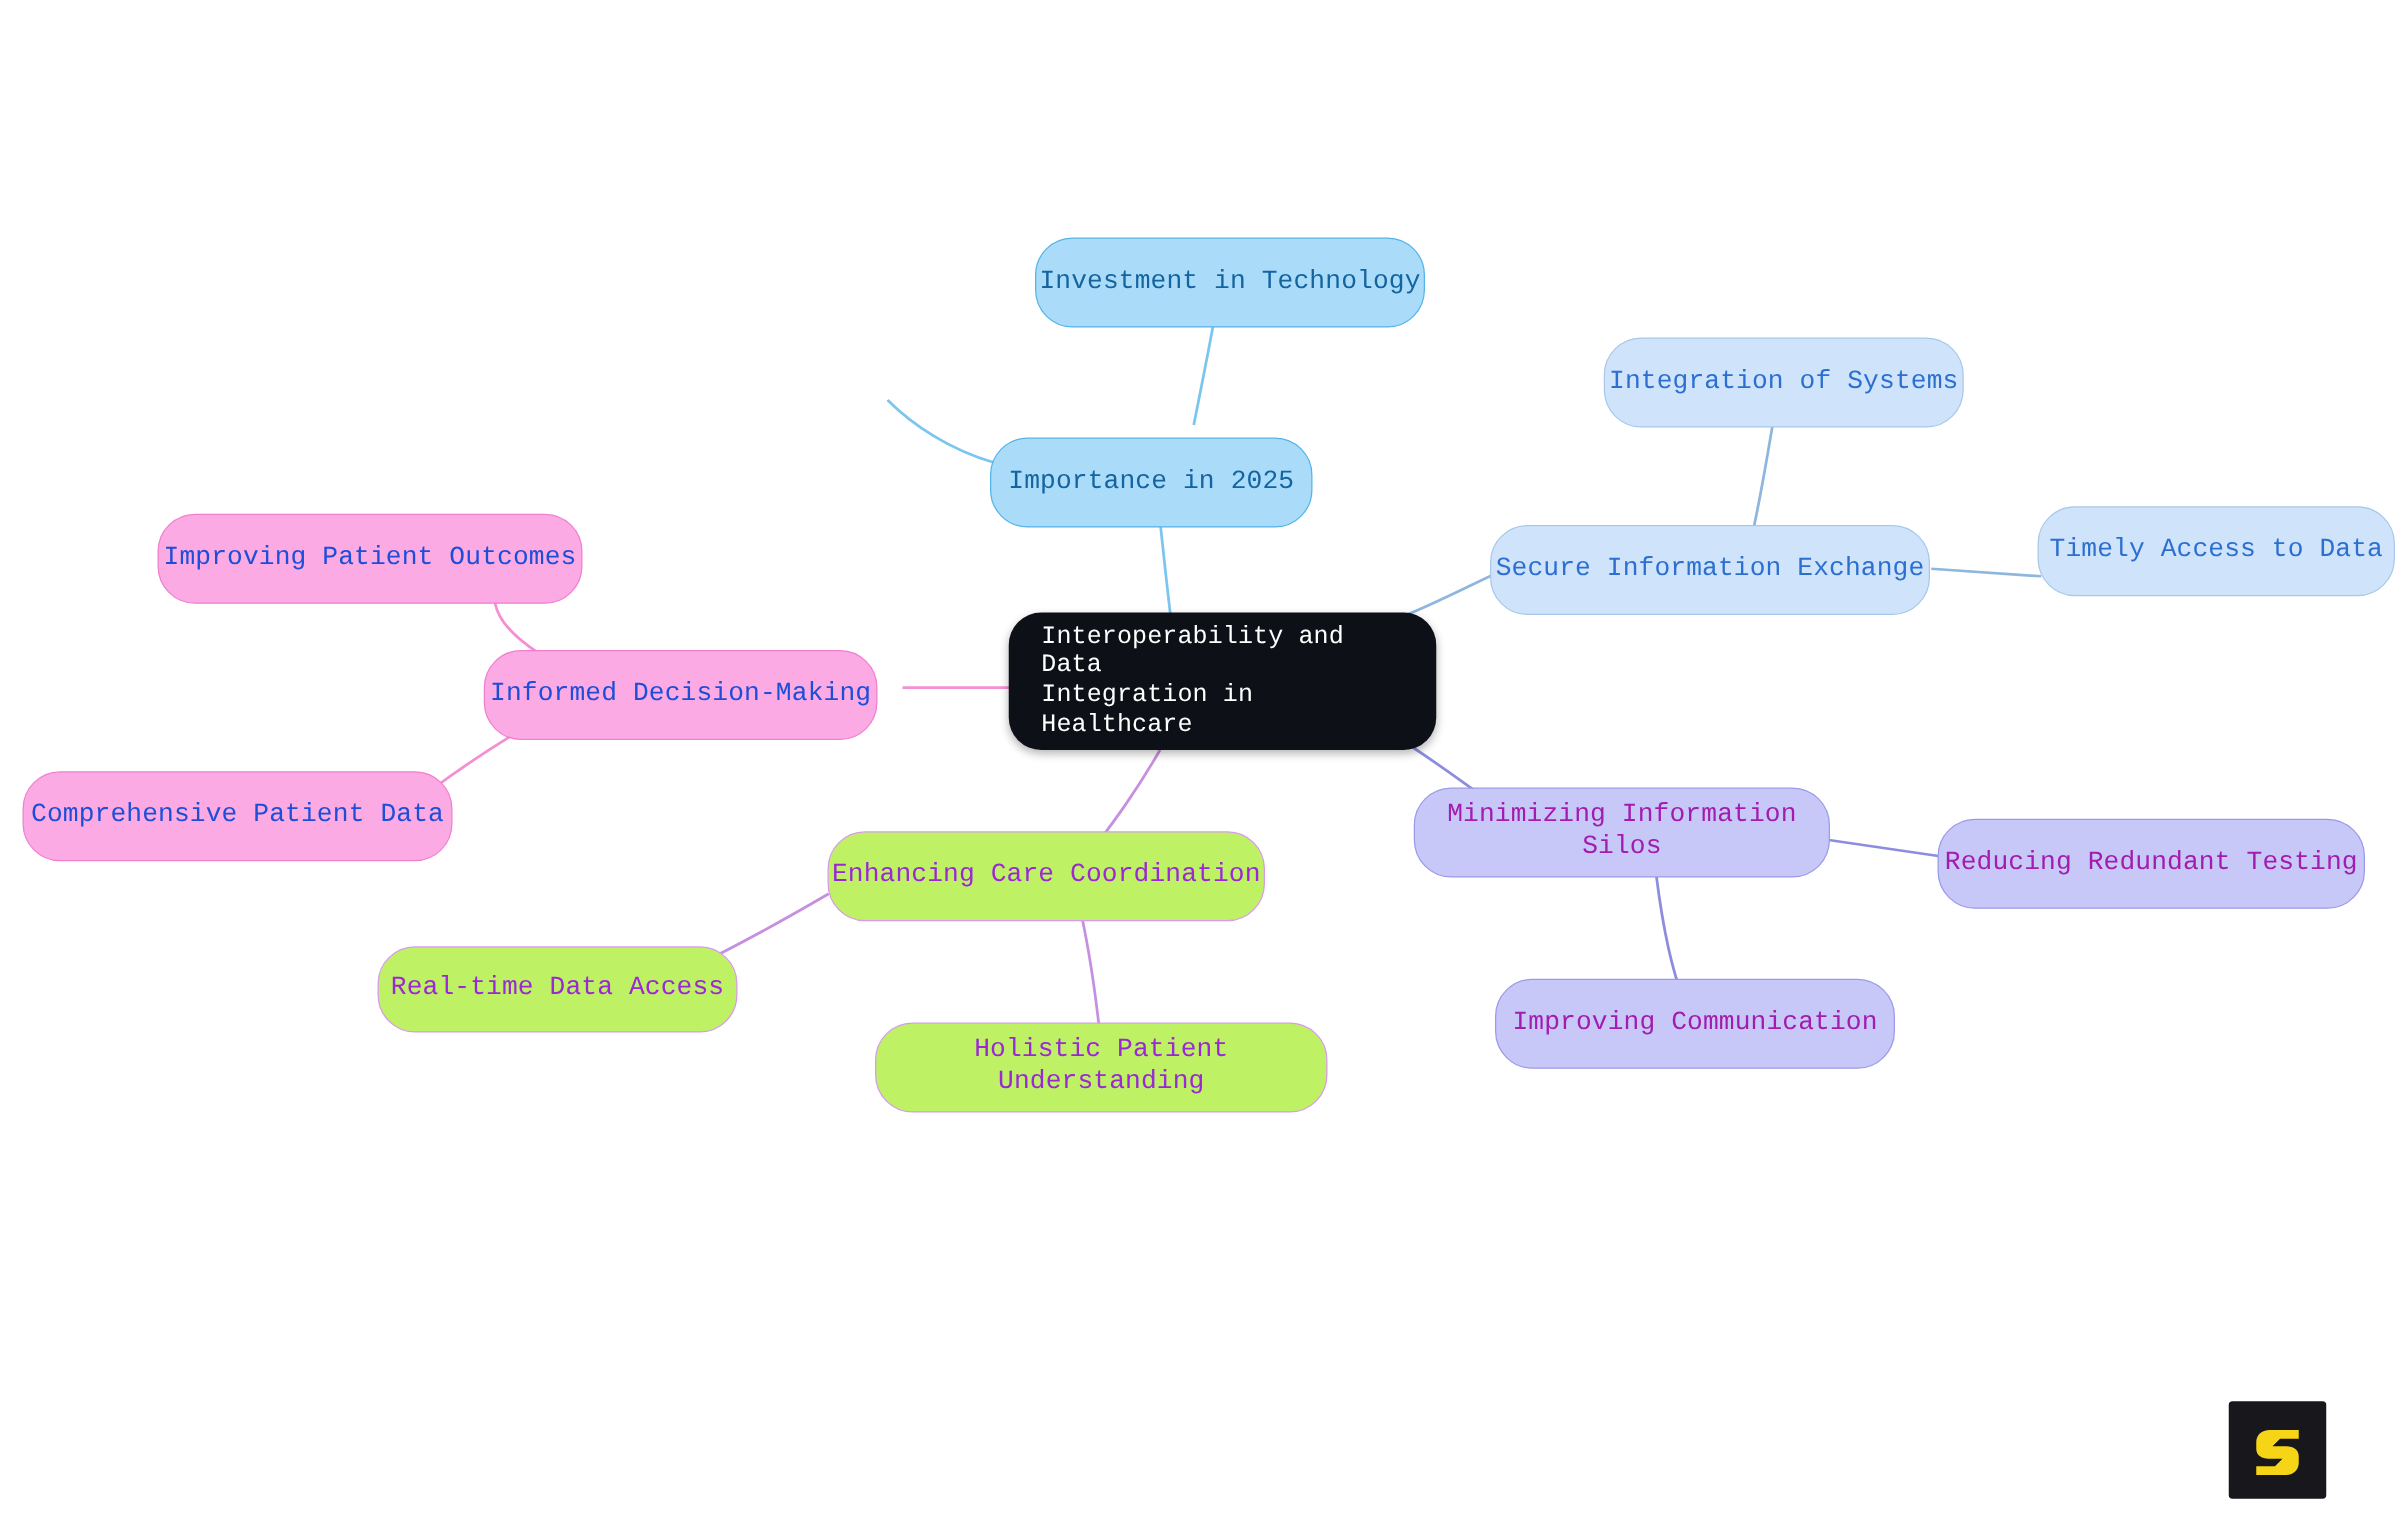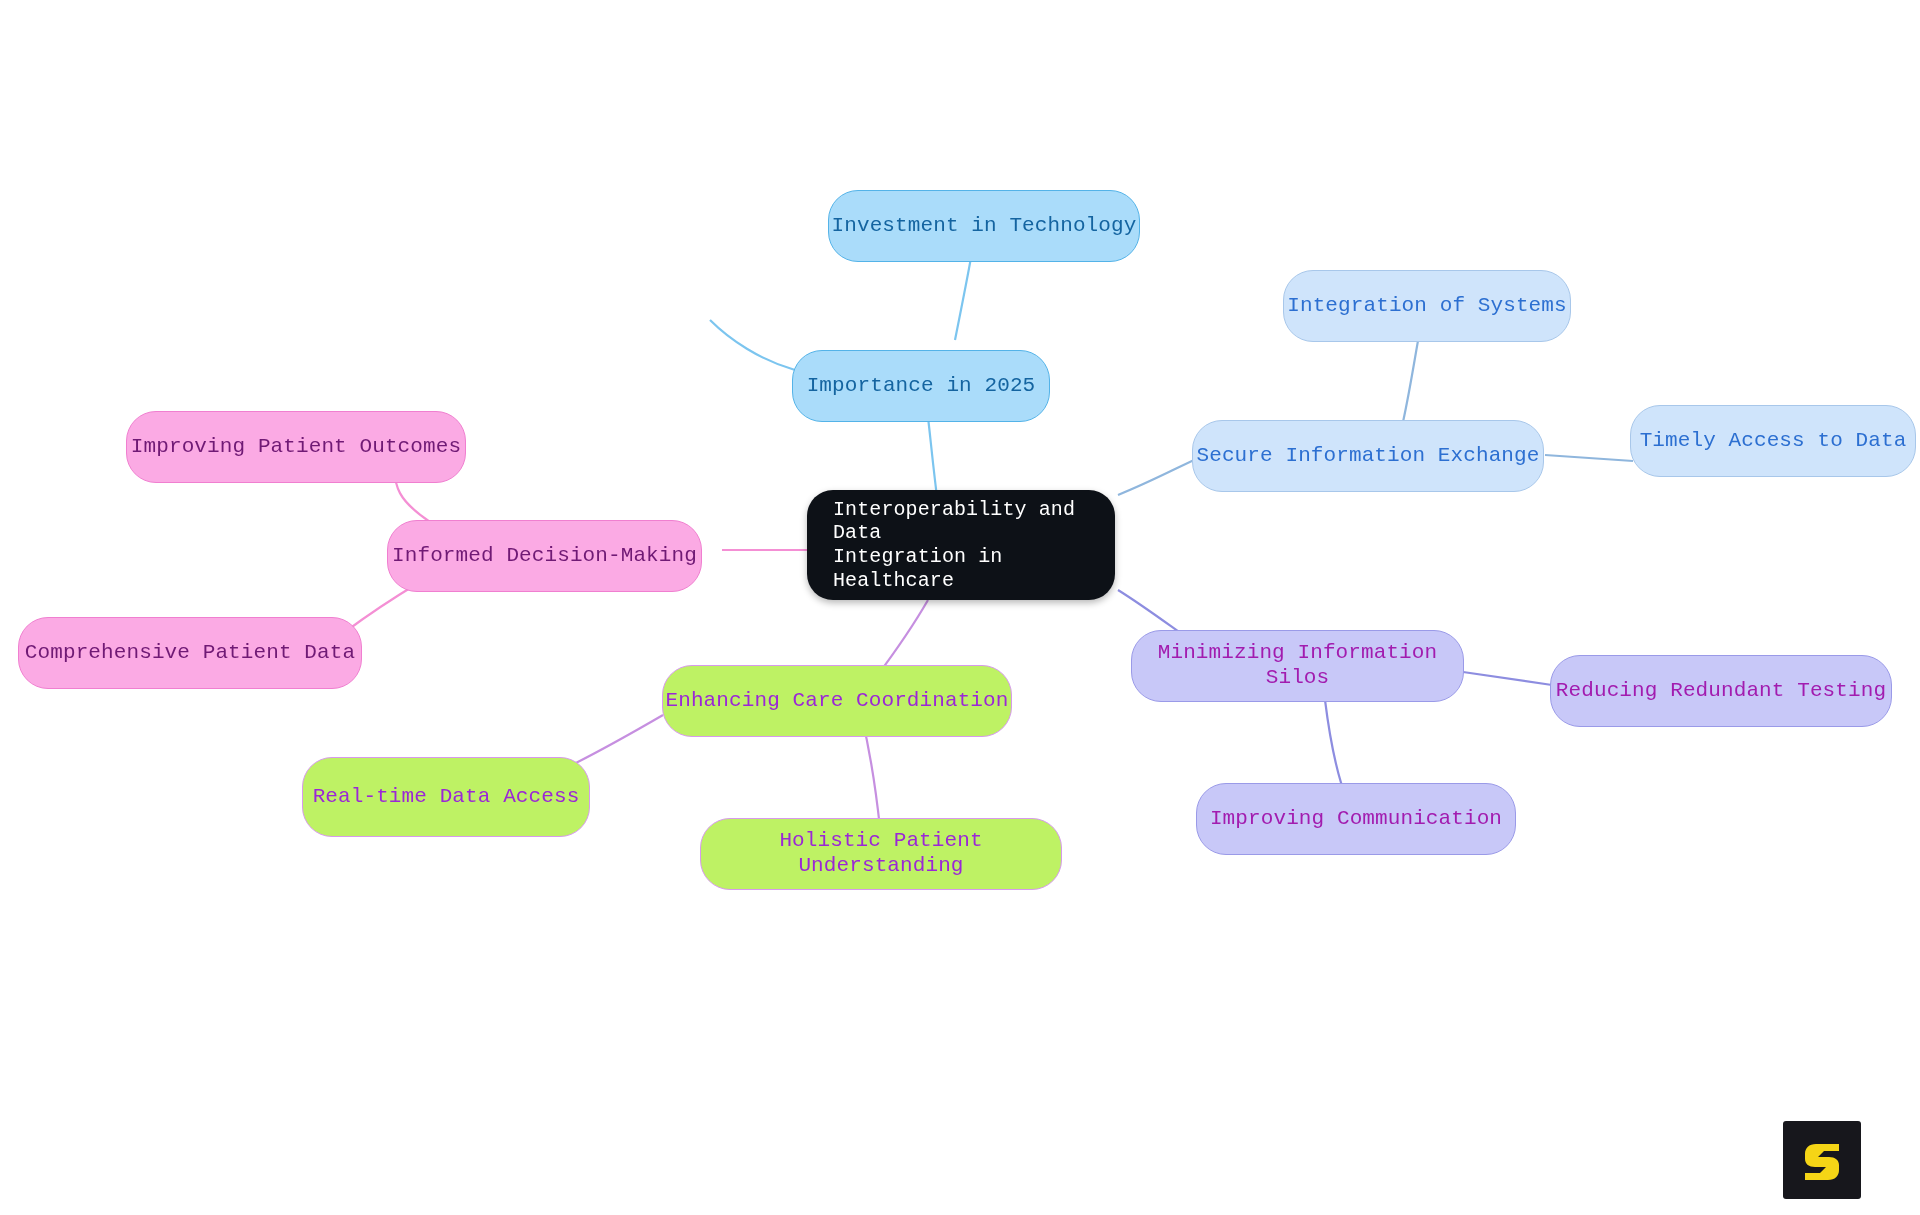--- a/index.html
+++ b/index.html
@@ -57,21 +57,21 @@
 
   
   .c-blue   { background: #aadcfa; border-color: #54b3e8; color: #1464a0; }
   
   .c-lblue  { background: #cfe4fb; border-color: #a8c7ea; color: #2c6fd1; }
   
   .c-peri   { background: #c8c8f8; border-color: #9a9ae8; color: #a21caf; }
   
   .c-orchid { background: #bef264; border-color: #d79aec; color: #9b27d6; }
   
-  .c-pink   { background: #fbaae4; border-color: #f07fd0; color: #701a75; }
+  .c-pink   { background: #fbaae4; border-color: #f07fd0; color: #1d4ed8; }
 
   #logo {
     position: absolute;
     left: 1783px;
     top: 1121px;
     width: 78px;
     height: 78px;
     background: #17171c;
     border-radius: 3px;
     display: flex;
@@ -111,21 +111,21 @@
 
     <path d="M 862 718 C 872 760 877 800 880 828" stroke="#c68fe0" stroke-width="2.2" fill="none"></path>
 
     <path d="M 810 550 L 722 550" stroke="#f48fd4" stroke-width="2.2" fill="none"></path>
 
     <path d="M 430 522 C 405 505 385 487 400 447" stroke="#f48fd4" stroke-width="2.2" fill="none"></path>
 
     <path d="M 420 582 C 390 600 365 617 345 632" stroke="#f48fd4" stroke-width="2.2" fill="none"></path>
   </svg>
 
-  <div class="node root" style="left:807px; top:490px; width:308px; height:110px;">Interoperability and Data
+  <div class="node root" style="left:807px; top:490px; width:342px; height:110px;">Interoperability and Data
 Integration in Healthcare</div>
 
   <div class="node lvl1 c-blue" style="left:792px; top:350px; width:258px; height:72px;">Importance in 2025</div>
 
   <div class="node lvl2 c-blue" style="left:828px; top:190px; width:312px; height:72px;">Investment in Technology</div>
 
 
   <div class="node lvl1 c-lblue" style="left:1192px; top:420px; width:352px; height:72px;">Secure Information Exchange</div>
 
   <div class="node lvl2 c-lblue" style="left:1283px; top:270px; width:288px; height:72px;">Integration of Systems</div>
@@ -133,21 +133,21 @@
   <div class="node lvl2 c-lblue" style="left:1630px; top:405px; width:286px; height:72px;">Timely Access to Data</div>
 
   <div class="node lvl1 c-peri" style="left:1131px; top:630px; width:333px; height:72px;">Minimizing Information Silos</div>
 
   <div class="node lvl2 c-peri" style="left:1550px; top:655px; width:342px; height:72px;">Reducing Redundant Testing</div>
 
   <div class="node lvl2 c-peri" style="left:1196px; top:783px; width:320px; height:72px;">Improving Communication</div>
 
   <div class="node lvl1 c-orchid" style="left:662px; top:665px; width:350px; height:72px;">Enhancing Care Coordination</div>
 
-  <div class="node lvl2 c-orchid" style="left:302px; top:757px; width:288px; height:80px;">Real-time Data Access</div>
+  <div class="node lvl2 c-orchid" style="left:302px; top:757px; width:288px; height:69px;">Real-time Data Access</div>
 
   <div class="node lvl2 c-orchid" style="left:700px; top:818px; width:362px; height:72px;">Holistic Patient Understanding</div>
 
   <div class="node lvl1 c-pink" style="left:387px; top:520px; width:315px; height:72px;">Informed Decision-Making</div>
 
   <div class="node lvl2 c-pink" style="left:126px; top:411px; width:340px; height:72px;">Improving Patient Outcomes</div>
 
   <div class="node lvl2 c-pink" style="left:18px; top:617px; width:344px; height:72px;">Comprehensive Patient Data</div>
 
   <div id="logo">

